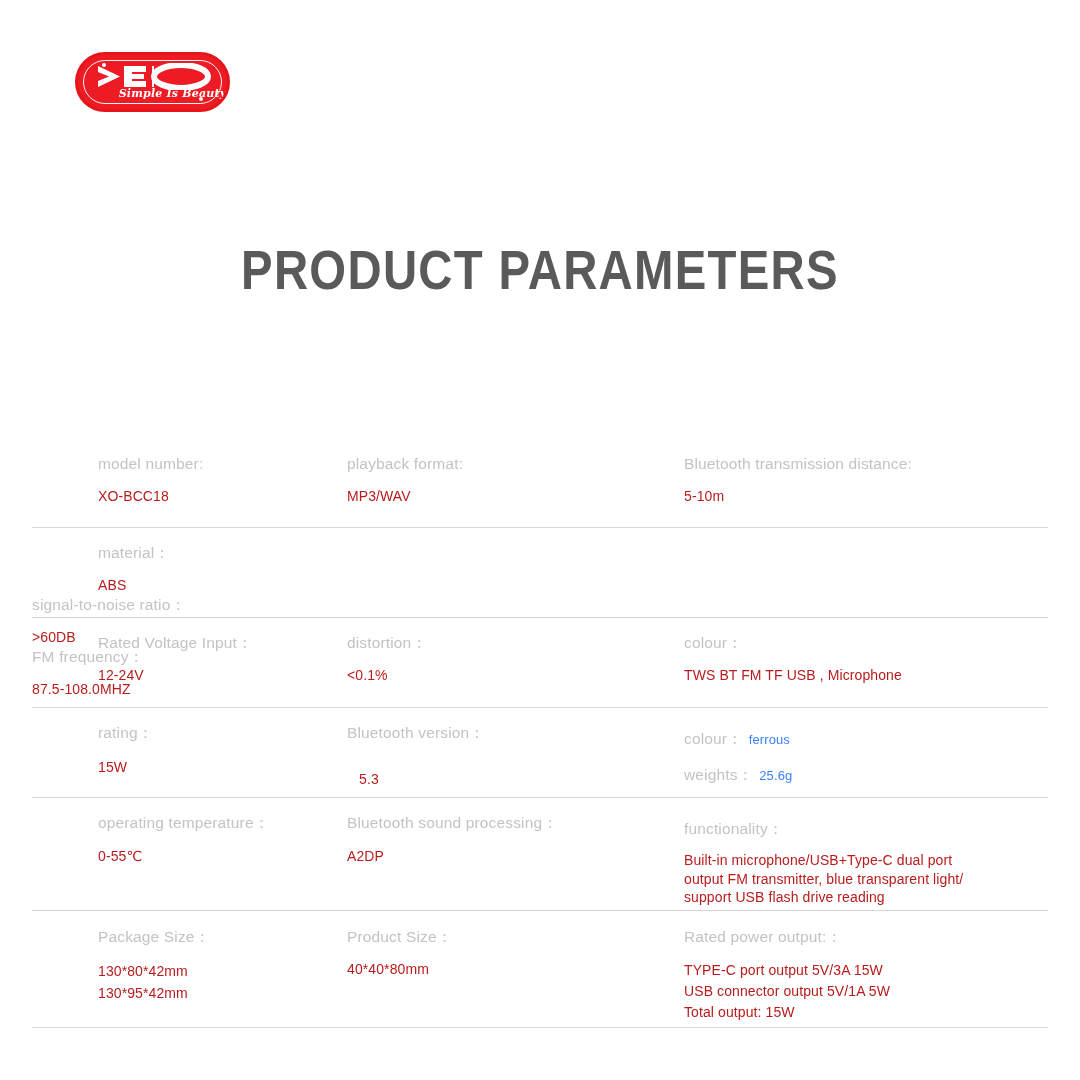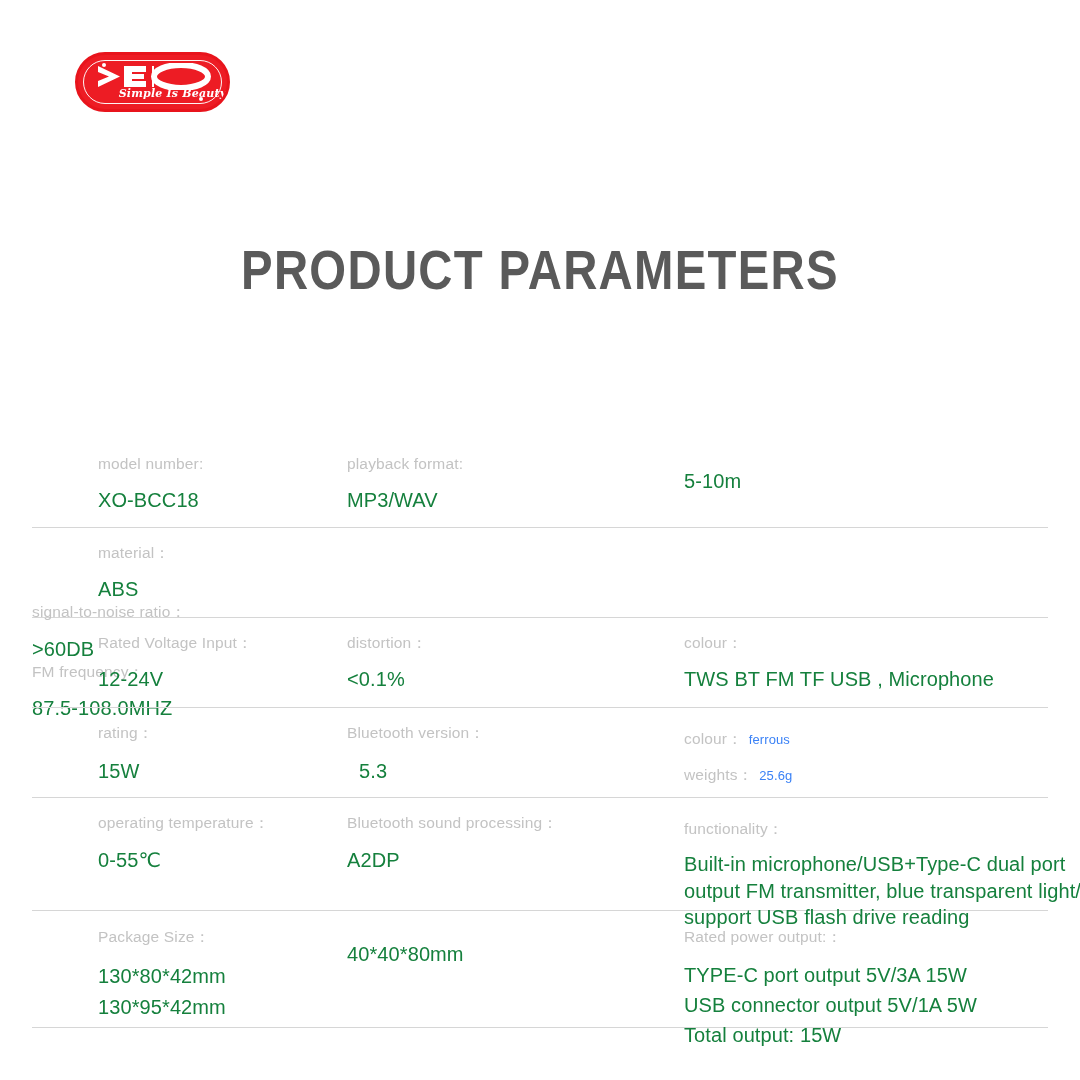--- a/index.html
+++ b/index.html
@@ -99,22 +99,22 @@
   .spec-cell.c3 { width: 364px; padding-left: 0px; }
 
   .cell-label {
     color: #c3c3c3;
     font-size: 15.5px;
     line-height: 1.25;
     letter-spacing: .15px;
     white-space: nowrap;
   }
   .cell-value {
-    color: #15803d;
-    font-size: 20px;
+    color: #b91c1c;
+    font-size: 14px;
     line-height: 1.25;
     letter-spacing: .1px;
     white-space: nowrap;
   }
   .cell-value .vline { display: block; }
 
   
   .inline-pair { display: block; white-space: nowrap; }
   .inline-pair .k {
     color: #c3c3c3;
@@ -157,20 +157,21 @@
   <div class="spec-row" style="height:88px;padding-top:14px;">
     <div class="spec-cell c1">
       <div class="cell-label">model number:</div>
       <div class="cell-value" style="margin-top:15px;">XO-BCC18</div>
     </div>
     <div class="spec-cell c2">
       <div class="cell-label">playback format:</div>
       <div class="cell-value" style="margin-top:15px;">MP3/WAV</div>
     </div>
     <div class="spec-cell c3">
+      <div class="cell-label">Bluetooth transmission distance:</div>
       <div class="cell-value" style="margin-top:15px;">5-10m</div>
     </div>
   </div>
 
   <div class="spec-row" style="height:90px;padding-top:15px;flex-direction:column;">
     <div class="spec-cell c1">
       <div class="cell-label">material：</div>
       <div class="cell-value" style="margin-top:15px;">ABS</div>
     </div>
     <div class="spec-cell c2">
@@ -198,21 +199,21 @@
     </div>
   </div>
 
   <div class="spec-row" style="height:90px;padding-top:15px;">
     <div class="spec-cell c1">
       <div class="cell-label">rating：</div>
       <div class="cell-value" style="margin-top:17px;">15W</div>
     </div>
     <div class="spec-cell c2">
       <div class="cell-label">Bluetooth version：</div>
-      <div class="cell-value indent-sm" style="margin-top:17px;">5.3</div>
+      <div class="cell-value indent-sm" style="margin-top:29px;">5.3</div>
     </div>
     <div class="spec-cell c3" style="padding-top:6px;">
       <div class="inline-pair">
         <span class="k">colour：</span><span class="v">ferrous</span>
       </div>
       <div class="inline-pair" style="margin-top:15px;">
         <span class="k">weights：</span><span class="v">25.6g</span>
       </div>
     </div>
   </div>
@@ -238,20 +239,21 @@
 
   <div class="spec-row" style="height:117px;padding-top:16px;">
     <div class="spec-cell c1">
       <div class="cell-label">Package Size：</div>
       <div class="cell-value" style="margin-top:15px;line-height:1.55;">
         <span class="vline">130*80*42mm</span>
         <span class="vline">130*95*42mm</span>
       </div>
     </div>
     <div class="spec-cell c2">
+      <div class="cell-label">Product Size：</div>
       <div class="cell-value" style="margin-top:15px;">40*40*80mm</div>
     </div>
     <div class="spec-cell c3">
       <div class="cell-label">Rated power output:：</div>
       <div class="cell-value" style="margin-top:14px;line-height:1.5;">
         <span class="vline">TYPE-C port output 5V/3A 15W</span>
         <span class="vline">USB connector output 5V/1A 5W</span>
         <span class="vline">Total output: 15W</span>
       </div>
     </div>

